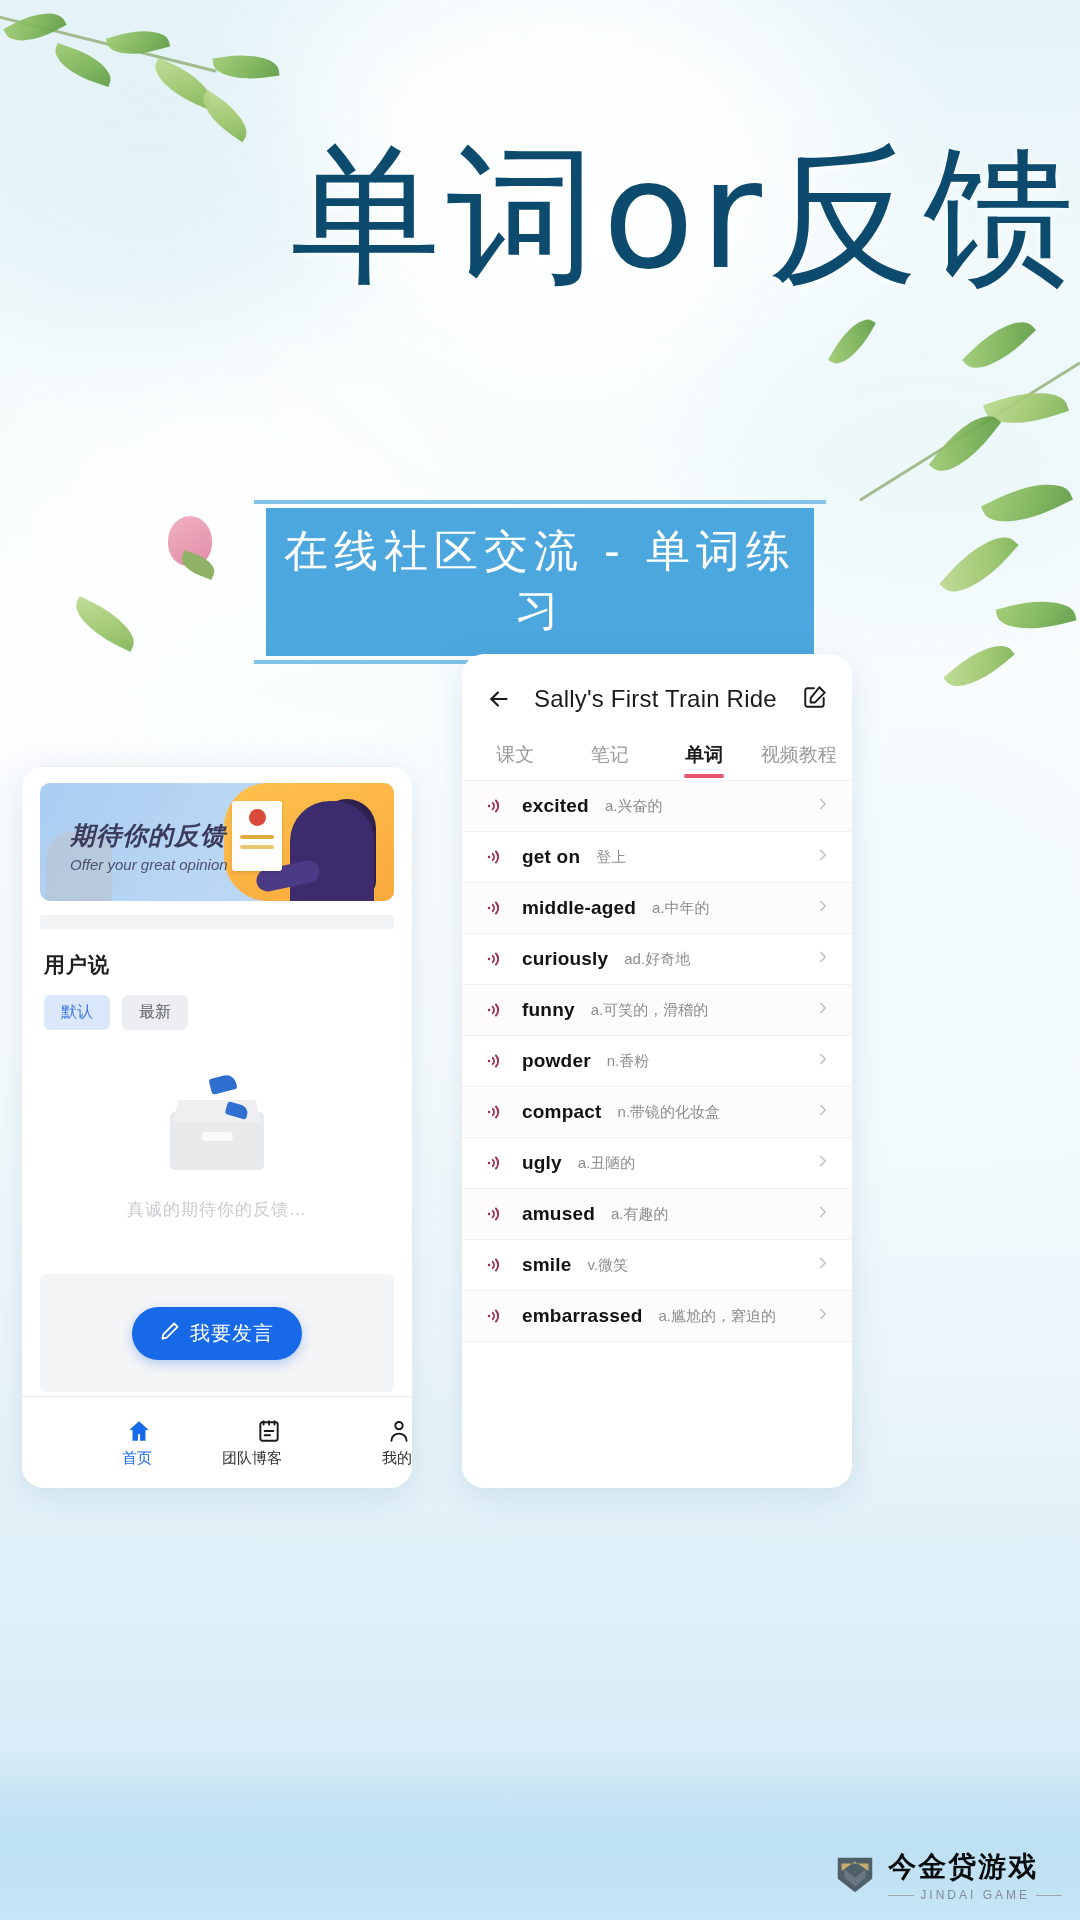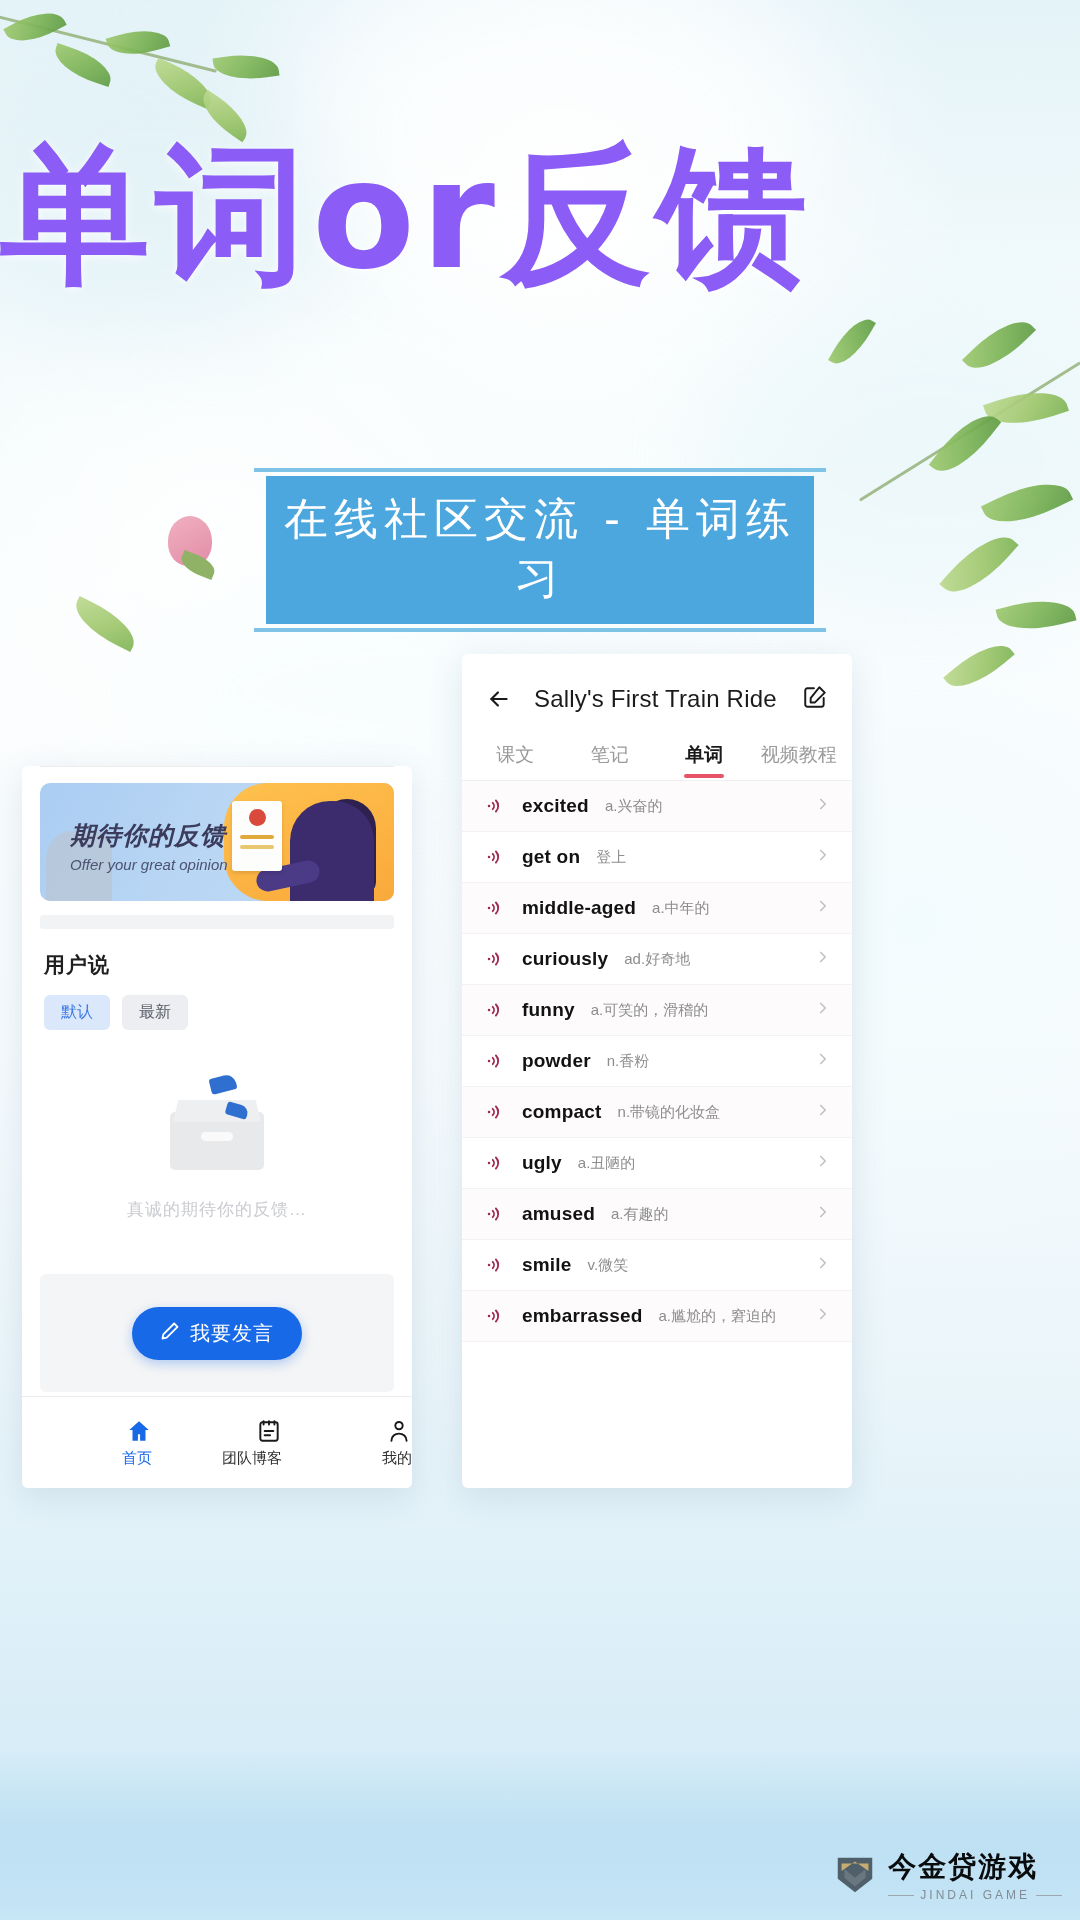--- a/index.html
+++ b/index.html
@@ -39,53 +39,54 @@
     background:linear-gradient(135deg,#9ec96f 0%,#7cb356 55%,#5f9c43 100%);
     border-radius:0 80% 0 80%;
     opacity:.92;
   }
   .leaf.pale { background:linear-gradient(135deg,#bcd98f 0%,#9cc56a 60%,#7fb355 100%); }
   .branch { position:absolute; background:#8aa86a; height:3px; border-radius:3px; opacity:.75; }
 
   
   .hero-title {
     position:absolute; left:0; right:0; top:140px;
-    text-align:left;
+    text-align:right;
     font-family:"DejaVu Sans","Liberation Sans",sans-serif;
     font-size:150px; line-height:1;
-    font-weight:700;
+    font-weight:400;
     letter-spacing:6px;
-    color:#8b5cf6;
+    color:#0c4a6e;
     text-shadow:0 2px 10px rgba(255,255,255,.8);
   }
   .sub-banner-wrap {
     position:absolute; left:0; right:0; top:468px;
     display:flex; justify-content:center;
   }
   .sub-banner {
     width:572px;
     border-top:4px solid #7fc3e6;
     border-bottom:4px solid #7fc3e6;
     padding:4px 12px;
+    margin-top:32px;
   }
   .sub-banner-inner {
     background:#4ba7dd;
     color:#ffffff;
     font-size:44px;
     letter-spacing:6px;
     text-align:center;
     padding:14px 0 16px;
     font-family:"DejaVu Sans","Liberation Sans",sans-serif;
   }
 
   
   .phone {
     position:absolute;
     background:#ffffff;
-    border-radius:6px;
+    border-radius:22px;
     box-shadow:0 8px 34px rgba(80,120,150,.16);
     overflow:hidden;
   }
   .phone-left  { left:22px;  top:766px; width:390px; height:722px; }
   .phone-right { left:462px; top:654px; width:390px; height:834px; }
 
   
   .ph-header {
     display:flex; align-items:center; gap:20px;
     padding:26px 22px 20px;

